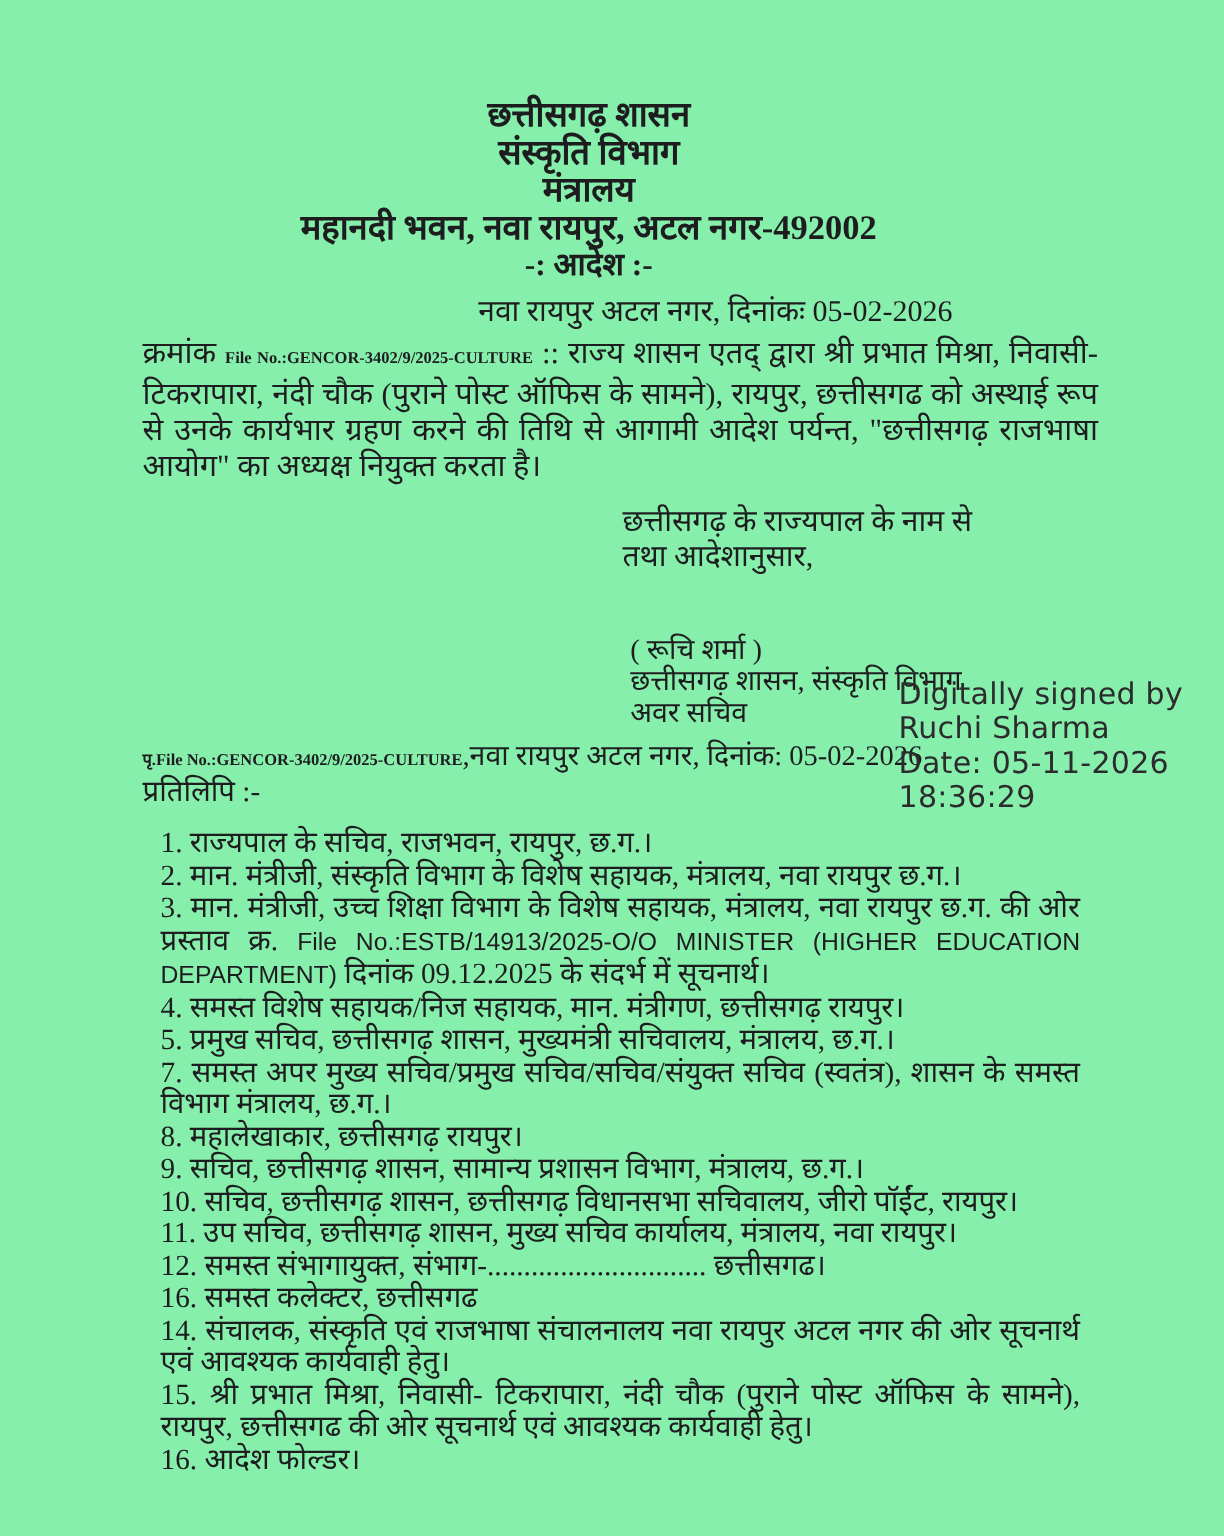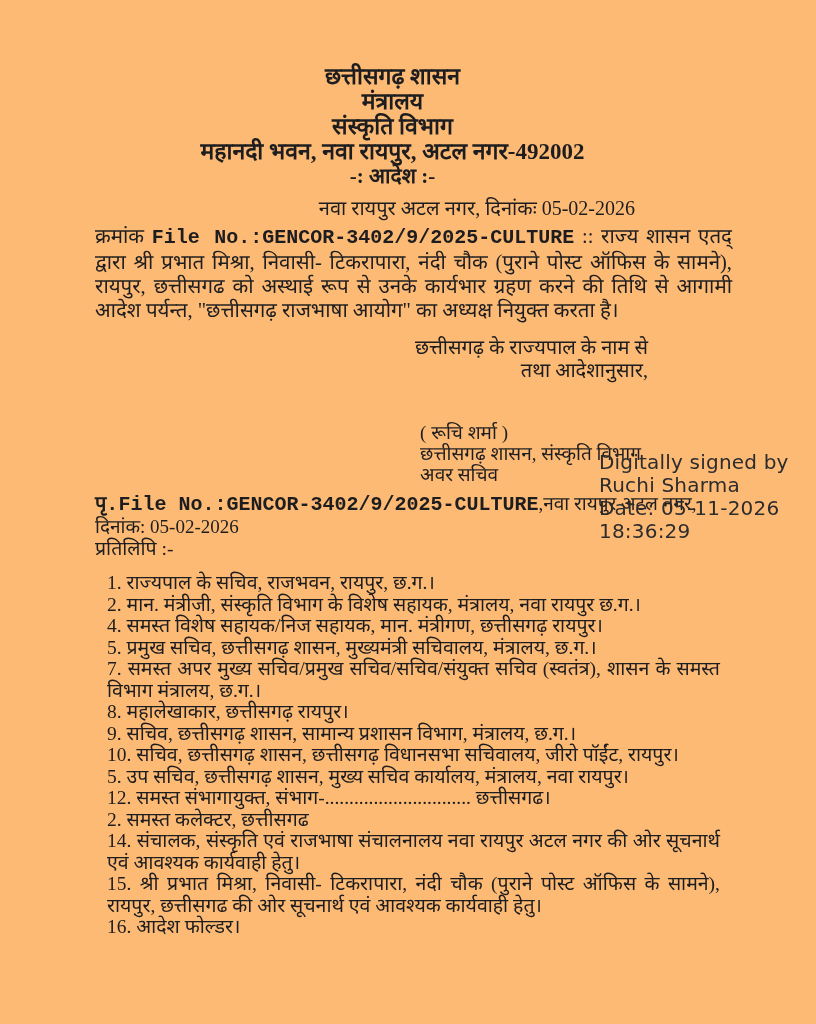--- a/index.html
+++ b/index.html
@@ -1,53 +1,53 @@
 <!DOCTYPE html>
 <html lang="hi"><head>
 <meta charset="utf-8">
 <style>
   html,body{margin:0;padding:0;}
   .page{
     position:relative;
     width:816px;height:1024px;
-    background:#fdba74;
+    background:#86efac;
     overflow:hidden;
     color:#1d1d1f;
     font-family:"Liberation Serif","DejaVu Serif",serif;
   }
   .content{position:absolute;left:95px;top:64px;width:637px;}
   .letterhead{text-align:center;padding-right:42px;font-weight:bold;font-size:23px;line-height:25px;}
   .order-heading{text-align:center;padding-right:42px;font-weight:bold;font-size:21px;line-height:24px;}
   .date-line{width:fit-content;margin:9px 97px 0 auto;font-size:20px;line-height:23px;}
   .order-para{margin:4px 0 0 0;font-size:20.5px;line-height:24px;text-align:justify;}
-  .latin-bold{font-family:Liberation Mono, monospace;font-weight:bold;font-size:20px;}
+  .latin-bold{font-family:Liberation Serif, serif;font-weight:bold;font-size:11px;}
   .latin-reg{font-family:"Liberation Sans","DejaVu Sans",sans-serif;font-size:16.5px;}
-  .by-order{width:fit-content;margin:14px 84px 0 auto;text-align:right;font-size:20px;line-height:23px;}
+  .by-order{width:fit-content;margin:14px 84px 0 auto;text-align:left;font-size:20px;line-height:23px;}
   .signatory{width:fit-content;margin:40px 91px 0 auto;font-size:19px;line-height:21px;}
   .endorsement{margin-top:8px;font-size:19px;line-height:22px;}
   .copies-heading{font-size:19.5px;line-height:22px;}
   .copies{margin:12px;}
   .copy-item{font-size:19.5px;line-height:21.5px;text-align:justify;}
   .digital-sig{
     position:absolute;left:599px;top:451px;
     font-family:"DejaVu Sans","Liberation Sans",sans-serif;
     font-size:20px;line-height:23px;color:#2c2c2e;
     letter-spacing:0.2px;white-space:nowrap;
   }
 </style>
 </head>
 <body>
 
 <div class="page">
   <div class="content">
 
     <div class="letterhead">
       <div>छत्तीसगढ़ शासन</div>
+      <div>संस्कृति विभाग</div>
       <div>मंत्रालय</div>
-      <div>संस्कृति विभाग</div>
       <div>महानदी भवन, नवा रायपुर, अटल नगर-492002</div>
     </div>
 
     <div class="order-heading">-: आदेश :-</div>
 
     <div class="date-line">नवा रायपुर अटल नगर, दिनांकः 05-02-2026</div>
 
     <p class="order-para"><span>क्रमांक </span><span class="latin-bold">File No.:GENCOR-3402/9/2025-CULTURE</span><span>  :: राज्य शासन एतद् द्वारा श्री प्रभात मिश्रा, निवासी- टिकरापारा, नंदी चौक (पुराने पोस्ट ऑफिस के सामने), रायपुर, छत्तीसगढ को अस्थाई रूप से उनके कार्यभार ग्रहण करने की तिथि से आगामी आदेश पर्यन्त, "छत्तीसगढ़ राजभाषा आयोग" का अध्यक्ष नियुक्त करता है।</span></p>
 
     <div class="by-order">
@@ -61,29 +61,30 @@
       <div>अवर सचिव</div>
     </div>
 
     <div class="endorsement"><span class="latin-bold">पृ.</span><span class="latin-bold">File No.:GENCOR-3402/9/2025-CULTURE</span><span>,नवा रायपुर अटल नगर, दिनांक: 05-02-2026</span></div>
 
     <div class="copies-heading">प्रतिलिपि :-</div>
 
     <div class="copies">
       <div class="copy-item">1. राज्यपाल के सचिव, राजभवन, रायपुर, छ.ग.।</div>
       <div class="copy-item">2. मान. मंत्रीजी, संस्कृति विभाग के विशेष सहायक, मंत्रालय, नवा रायपुर छ.ग.।</div>
+      <div class="copy-item"><span>3. मान. मंत्रीजी, उच्च शिक्षा विभाग के विशेष सहायक, मंत्रालय, नवा रायपुर छ.ग. की ओर प्रस्ताव क्र. </span><span class="latin-reg">File No.:ESTB/14913/2025-O/O MINISTER (HIGHER EDUCATION DEPARTMENT)</span><span> दिनांक 09.12.2025 के संदर्भ में सूचनार्थ।</span></div>
       <div class="copy-item">4. समस्त विशेष सहायक/निज सहायक, मान. मंत्रीगण, छत्तीसगढ़ रायपुर।</div>
       <div class="copy-item">5. प्रमुख सचिव, छत्तीसगढ़ शासन, मुख्यमंत्री सचिवालय, मंत्रालय, छ.ग.।</div>
       <div class="copy-item">7. समस्त अपर मुख्य सचिव/प्रमुख सचिव/सचिव/संयुक्त सचिव (स्वतंत्र), शासन के समस्त विभाग मंत्रालय, छ.ग.।</div>
       <div class="copy-item">8. महालेखाकार, छत्तीसगढ़ रायपुर।</div>
       <div class="copy-item">9. सचिव, छत्तीसगढ़ शासन, सामान्य प्रशासन विभाग, मंत्रालय, छ.ग.।</div>
       <div class="copy-item">10. सचिव, छत्तीसगढ़ शासन, छत्तीसगढ़ विधानसभा सचिवालय, जीरो पॉईंट, रायपुर।</div>
-      <div class="copy-item">5. उप सचिव, छत्तीसगढ़ शासन, मुख्य सचिव कार्यालय, मंत्रालय, नवा रायपुर।</div>
+      <div class="copy-item">11. उप सचिव, छत्तीसगढ़ शासन, मुख्य सचिव कार्यालय, मंत्रालय, नवा रायपुर।</div>
       <div class="copy-item">12. समस्त संभागायुक्त, संभाग-.............................. छत्तीसगढ।</div>
-      <div class="copy-item">2. समस्त कलेक्टर, छत्तीसगढ</div>
+      <div class="copy-item">16. समस्त कलेक्टर, छत्तीसगढ</div>
       <div class="copy-item">14. संचालक, संस्कृति एवं राजभाषा संचालनालय नवा रायपुर अटल नगर की ओर सूचनार्थ एवं आवश्यक कार्यवाही हेतु।</div>
       <div class="copy-item">15. श्री प्रभात मिश्रा, निवासी- टिकरापारा, नंदी चौक (पुराने पोस्ट ऑफिस के सामने), रायपुर, छत्तीसगढ की ओर सूचनार्थ एवं आवश्यक कार्यवाही हेतु।</div>
       <div class="copy-item">16. आदेश फोल्डर।</div>
     </div>
 
   </div>
 
   <div class="digital-sig">
     <div>Digitally signed by</div>
     <div>Ruchi Sharma</div>

